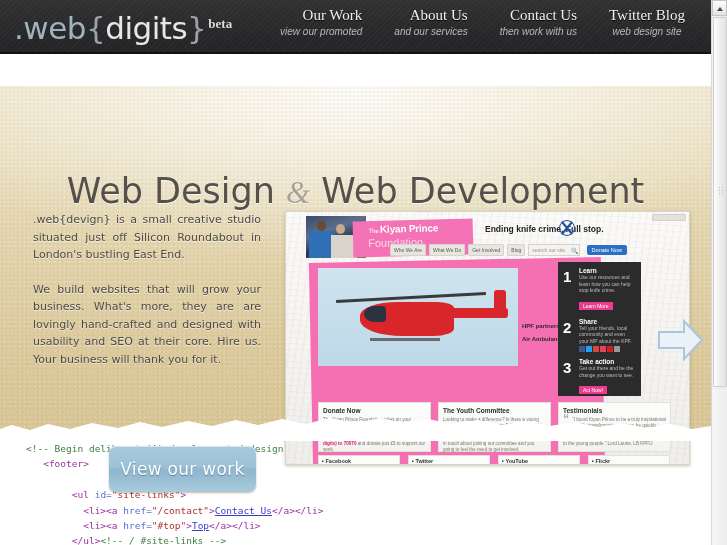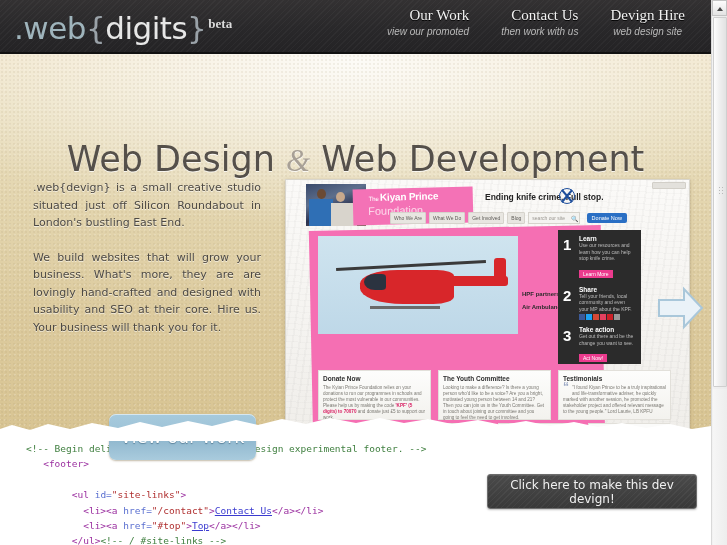--- a/index.html
+++ b/index.html
@@ -61,20 +61,21 @@
     font-size:10px; font-style:italic; color:#b9b9b9; line-height:14px;
   }
 
   
   #content {
     position:relative;
     height:383px;
     background:
       radial-gradient(ellipse 110% 70% at 50% 2%, rgba(255,255,255,0.85) 0%, rgba(255,255,255,0.0) 62%),
       linear-gradient(#f0e4c8 0%, #eadfbf 14%, #e3d5ae 40%, #dcca9d 70%, #d8c492 100%);
+    margin-top: 32px;
   }
   #content::after{
     content:""; position:absolute; inset:0; pointer-events:none;
     background-image:
       radial-gradient(rgba(150,130,90,0.10) 1px, rgba(0,0,0,0) 1px),
       radial-gradient(rgba(255,255,255,0.18) 1px, rgba(0,0,0,0) 1px);
     background-size:4px 4px, 5px 5px;
     background-position:0 0, 2px 3px;
   }
 
@@ -352,25 +353,29 @@
     <div id="logo">
       <span class="dotweb">.web</span><span class="brace">{</span><span class="devign">digits</span><span class="brace">}</span><span class="beta">beta</span>
     </div>
 
     <nav id="mainnav">
       <a class="navitem" href="#">
         <span class="nav-title">Our Work</span>
         <span class="nav-sub">view our promoted</span>
       </a>
       <a class="navitem" href="#">
+        <span class="nav-title">About Us</span>
+        <span class="nav-sub">and our services</span>
+      </a>
+      <a class="navitem" href="#">
         <span class="nav-title">Contact Us</span>
         <span class="nav-sub">then work with us</span>
       </a>
       <a class="navitem" href="#">
-        <span class="nav-title">Devign Hire</span>
+        <span class="nav-title">Twitter Blog</span>
         <span class="nav-sub">web design site</span>
       </a>
     </nav>
   </div>
 
   <div id="content">
 
     <h1 id="headline"><span>Web Design </span><span class="amp">&amp;</span><span> Web Development</span></h1>
 
     <div id="intro">
@@ -493,21 +498,20 @@
   <svg id="torn" viewBox="0 0 711 26" preserveAspectRatio="none">
     <path fill="#ffffff" d="M0,14 L12,10 L30,15 L48,9 L70,14 L92,8 L118,13 L140,7 L162,12 L188,6 L212,11 L236,5
       L258,10 L282,4 L306,9 L330,3 L356,8 L380,3 L404,8 L428,4 L452,9 L478,5 L502,10 L526,6
       L550,11 L574,7 L598,12 L622,8 L646,13 L670,9 L692,14 L711,11 L711,26 L0,26 Z"></path>
   </svg>
 
   <div id="footer">
     <div id="code"><div><span class="c-com">&lt;!-- Begin deliberate(!) development / design experimental footer. --&gt;</span></div><div><span class="c-pun">   </span><span class="c-tag">&lt;footer&gt;</span></div><div>&nbsp;</div><div><span class="c-pun">        </span><span class="c-tag">&lt;ul </span><span class="c-att">id=</span><span class="c-val">"site-links"</span><span class="c-tag">&gt;</span></div><div><span class="c-pun">          </span><span class="c-tag">&lt;li&gt;&lt;a </span><span class="c-att">href=</span><span class="c-val">"/contact"</span><span class="c-tag">&gt;</span><span class="c-lnk">Contact Us</span><span class="c-tag">&lt;/a&gt;&lt;/li&gt;</span></div><div><span class="c-pun">          </span><span class="c-tag">&lt;li&gt;&lt;a </span><span class="c-att">href=</span><span class="c-val">"#top"</span><span class="c-tag">&gt;</span><span class="c-lnk">Top</span><span class="c-tag">&lt;/a&gt;&lt;/li&gt;</span></div><div><span class="c-pun">        </span><span class="c-tag">&lt;/ul&gt;</span><span class="c-com">&lt;!-- / #site-links --&gt;</span></div></div>
   </div>
 
-  <button id="devbtn">Click here to make this dev devign!</button>
 </div>
 
 <div id="scrollbar">
   <div id="sb-up"></div>
   <div id="sb-thumb">
     <div id="sb-grip"></div>
   </div>
   <div id="sb-track-bottom"></div>
 </div>
 

